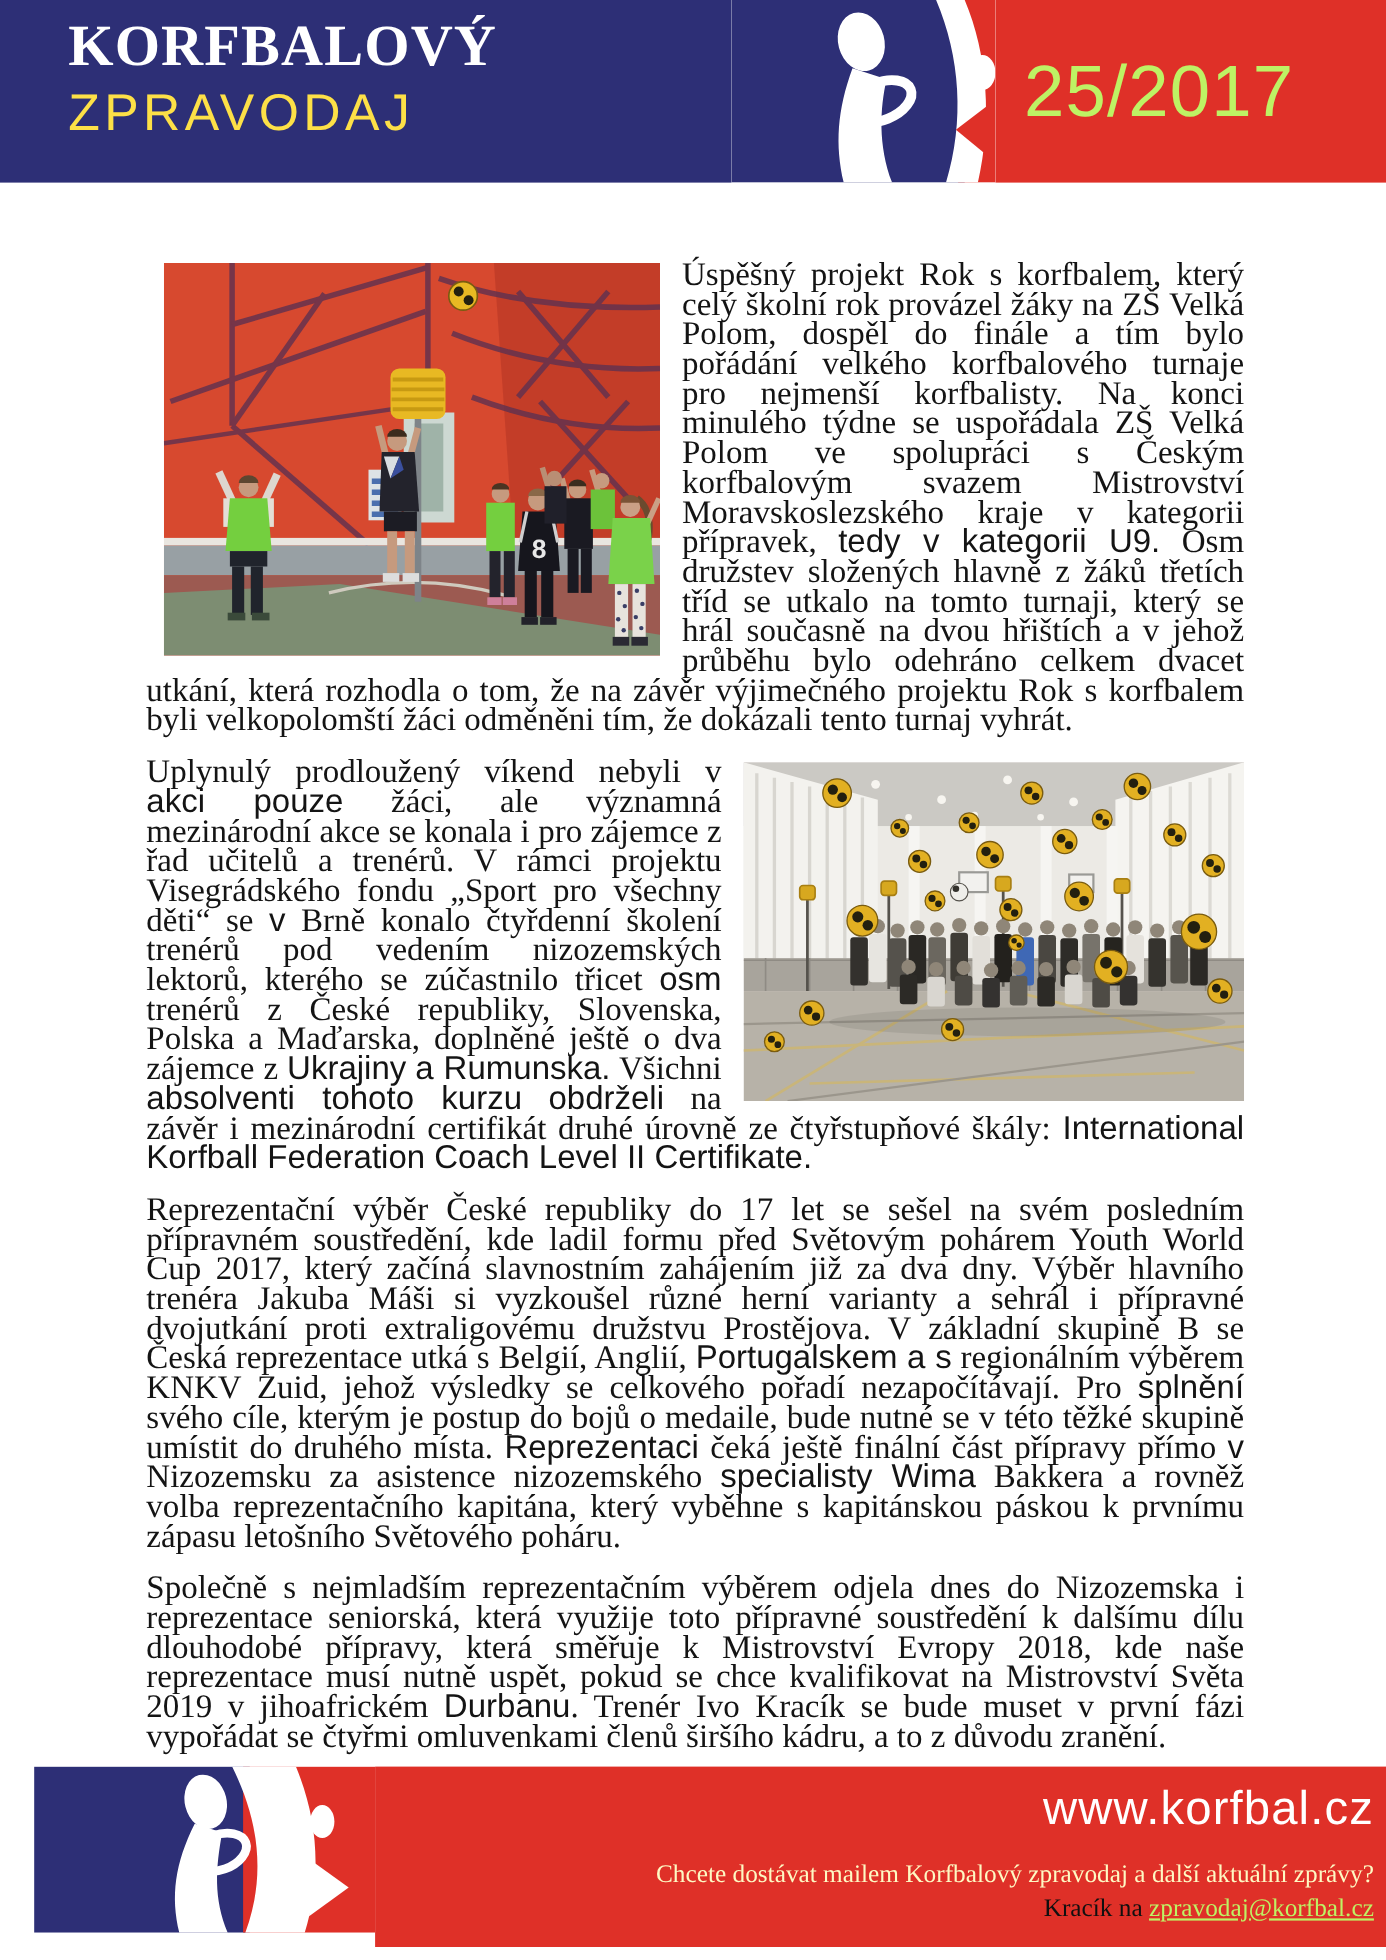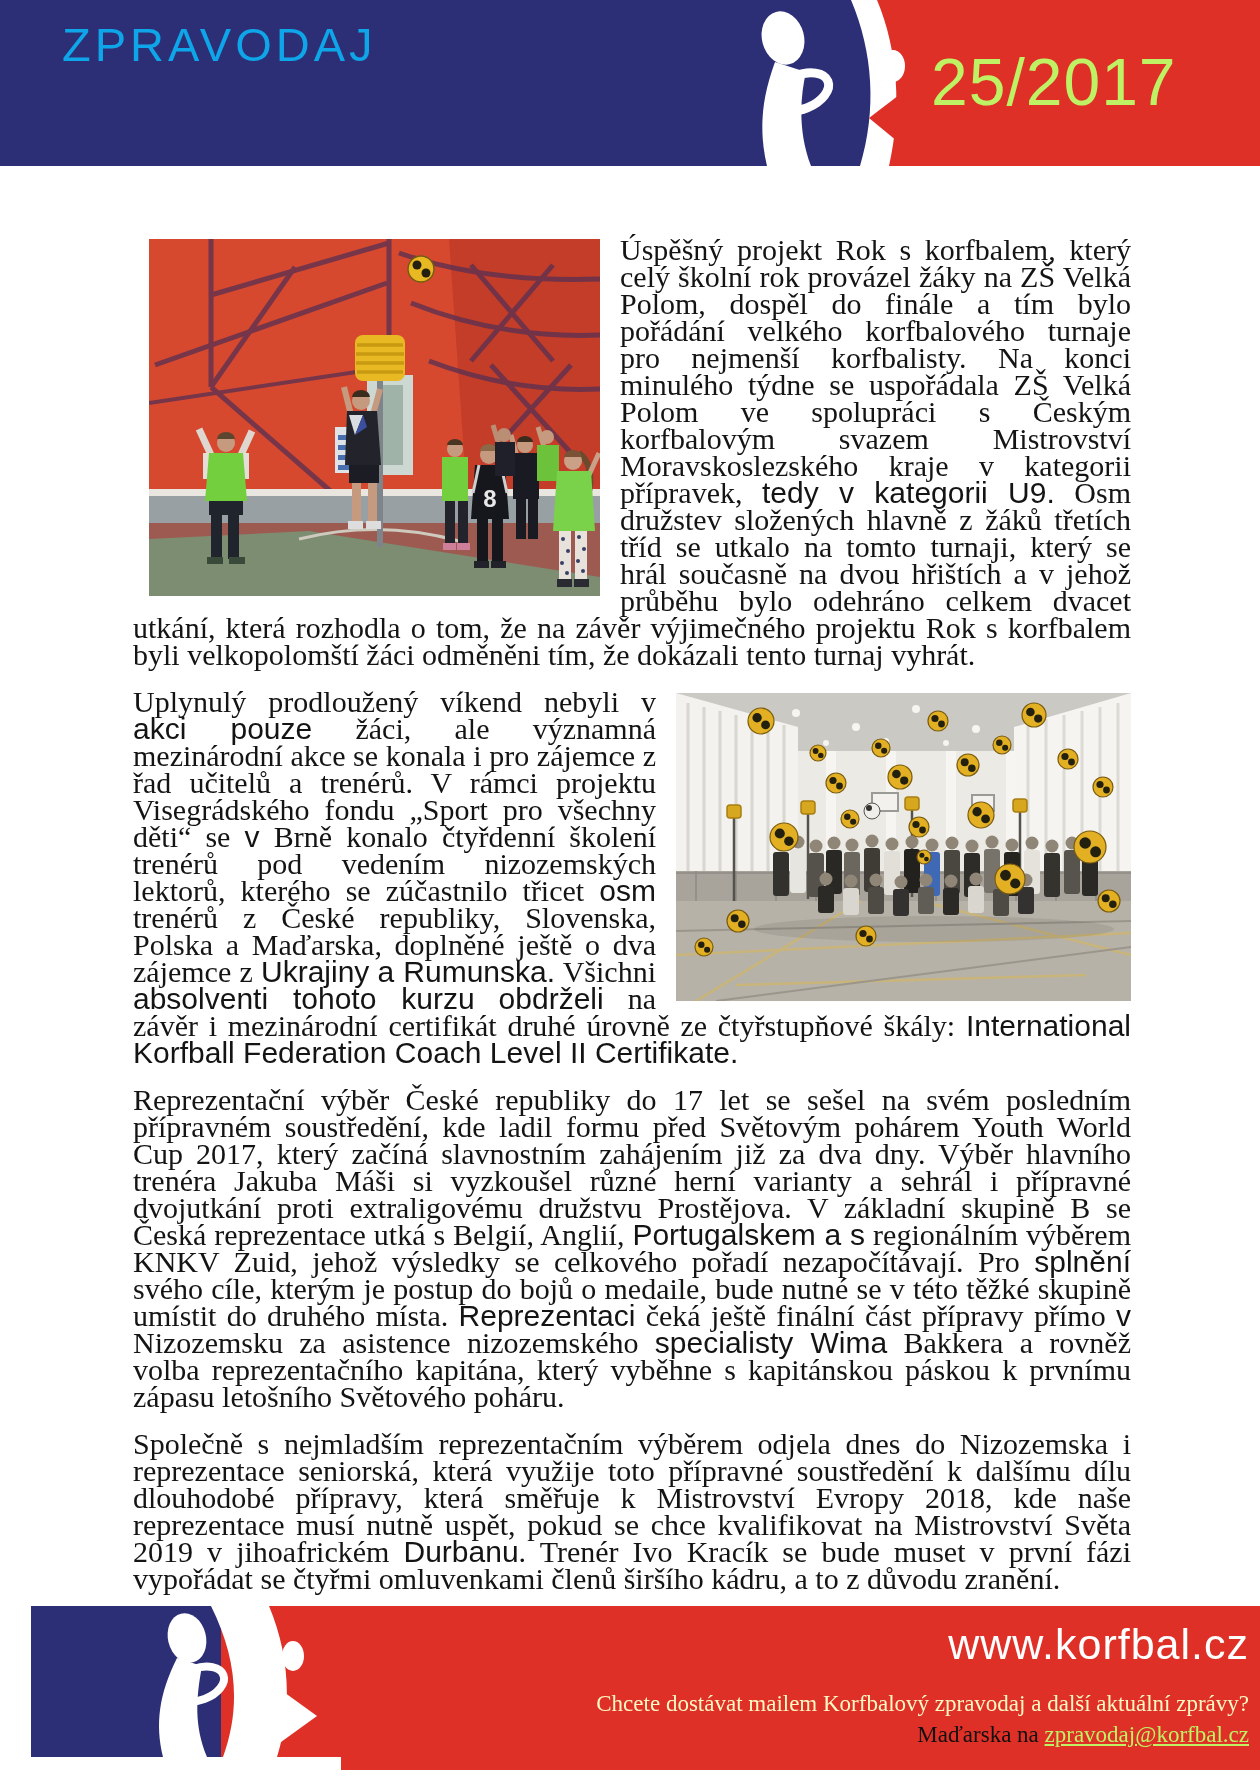--- a/index.html
+++ b/index.html
@@ -6,21 +6,21 @@
   .page{position:relative;width:1260px;height:1782px;background:#ffffff;overflow:hidden;
         font-family:"Liberation Serif",serif;color:#141414;}
   .sans{font-family:"Liberation Sans",sans-serif;}
 
   
   .header{display:flex;height:166px;}
   .header-left{flex:1 1 auto;background:#2d2f76;padding:14px 0 0 62px;box-sizing:border-box;}
   .title1{font-family:"Liberation Serif",serif;font-weight:700;font-size:53px;line-height:1.08;
           color:#ffffff;letter-spacing:1px;}
   .title2{font-family:"Liberation Sans",sans-serif;font-weight:400;font-size:47px;line-height:1.0;
-          color:#0ea5e9;letter-spacing:4px;margin-top:7px;}
+          color:#fde047;letter-spacing:4px;margin-top:7px;}
   .header-logo{width:240px;height:166px;flex:0 0 auto;display:block;}
   .header-right{width:355px;flex:0 0 auto;background:#df3028;box-sizing:border-box;
                 padding:44px 0 0 26px;font-family:"Liberation Sans",sans-serif;
                 font-size:66px;font-weight:400;color:#bef264;letter-spacing:1px;}
 
   
   main{padding:70px 129px 0 133px;}
   main p{font-size:30px;line-height:27px;text-align:justify;margin:0 0 20px 0;}
   main p.date{text-align:right;margin-bottom:0;}
   figure{margin:0;padding:0;}
@@ -39,20 +39,21 @@
   .contact{font-size:23px;color:#101010;margin-top:5px;}
   .contact a{color:#bef264;text-decoration:underline;cursor:pointer;}
 </style>
 </head>
 <body>
 
 <div class="page">
 
   <div class="header">
     <div class="header-left">
+      <div class="title1">KORFBALOVÝ</div>
       <div class="title2">ZPRAVODAJ</div>
     </div>
     <svg class="header-logo" viewBox="0 0 240 166" aria-hidden="true">
       <rect x="0" y="0" width="212" height="166" fill="#2d2f76"></rect>
       <rect x="206" y="0" width="34" height="166" fill="#df3028"></rect>
       <ellipse cx="136" cy="92" rx="29" ry="17" fill="none" stroke="#ffffff" stroke-width="9" transform="rotate(-22 136 92)"></ellipse>
       <ellipse cx="118" cy="38" rx="21" ry="27" fill="#ffffff" transform="rotate(-15 118 38)"></ellipse>
       <path d="M 110 62 C 96 100 94 132 102 166 L 146 166 C 133 132 135 98 141 72 Z" fill="#ffffff"></path>
       <path d="M 186 0 C 208 52 212 110 195 166 L 224 166 C 237 110 233 50 212 0 Z" fill="#ffffff"></path>
       <ellipse cx="228" cy="66" rx="12" ry="16" fill="#ffffff"></ellipse>
@@ -522,17 +523,17 @@
       <path d="M 180 0 C 206 52 210 102 192 151 L 246 151 C 262 100 258 48 238 0 Z" fill="#ffffff"></path>
       <ellipse cx="168" cy="78" rx="26" ry="16" fill="none" stroke="#ffffff" stroke-width="8" transform="rotate(-20 168 78)"></ellipse>
       <ellipse cx="156" cy="32" rx="19" ry="25" fill="#ffffff" transform="rotate(-14 156 32)"></ellipse>
       <path d="M 146 52 C 128 88 124 118 132 151 L 176 151 C 163 120 165 92 171 60 Z" fill="#ffffff"></path>
       <ellipse cx="262" cy="50" rx="11" ry="15" fill="#ffffff"></ellipse>
       <path d="M 250 84 L 286 110 L 250 136 Z" fill="#ffffff"></path>
     </svg>
     <div class="footer-right">
       <div class="site">www.korfbal.cz</div>
       <div class="cta">Chcete dostávat mailem Korfbalový zpravodaj a další aktuální zprávy?</div>
-      <div class="contact"><span>Maďarska na </span><a href="#">zpravodaj@korfbal.cz</a></div>
+      <div class="contact"><span>Kracík na </span><a href="#">zpravodaj@korfbal.cz</a></div>
     </div>
   </div>
 
 </div>
 
 </body></html>

